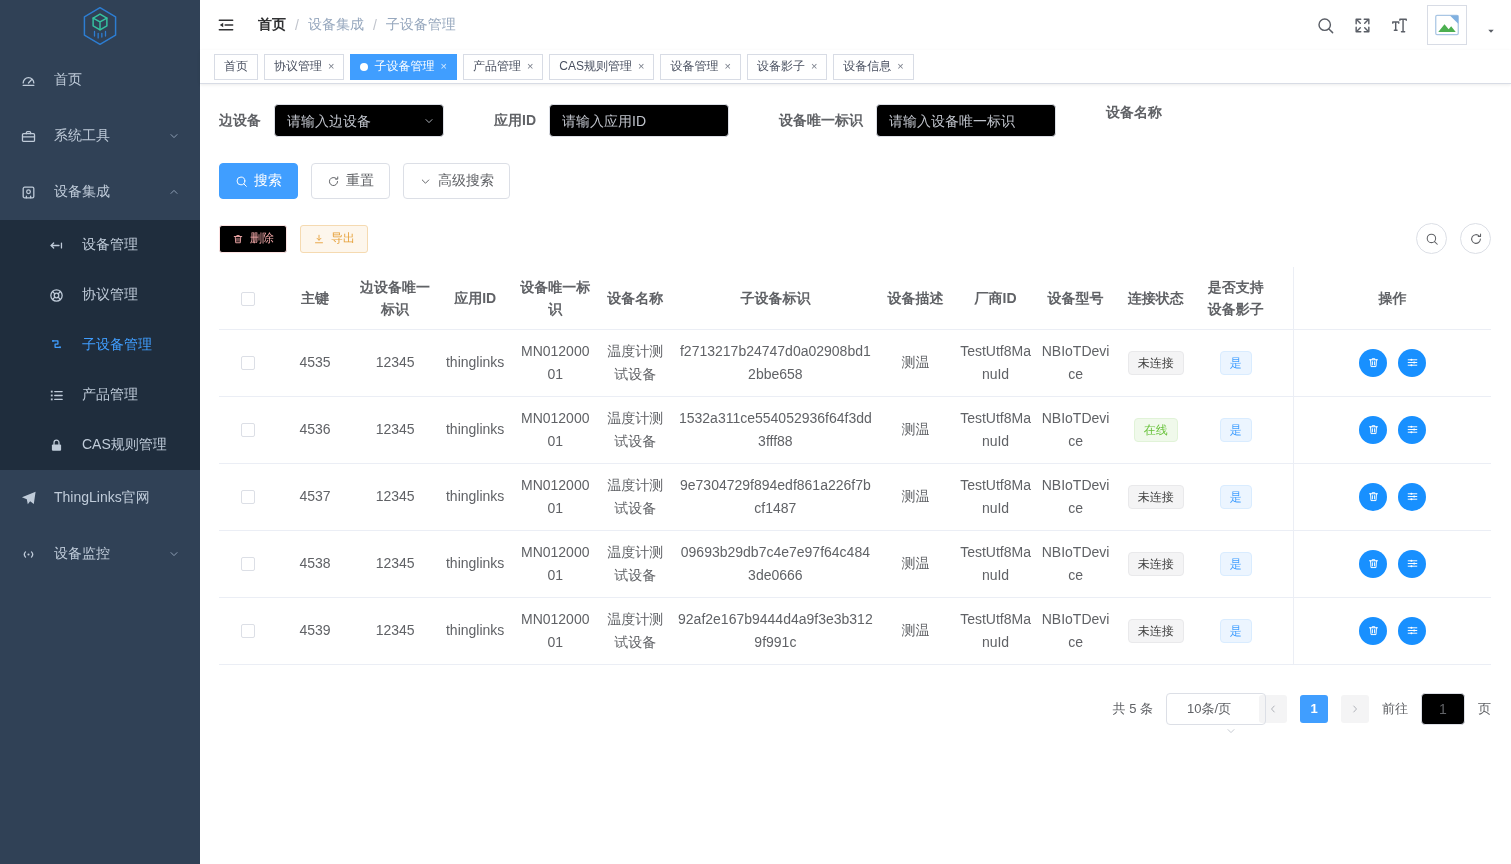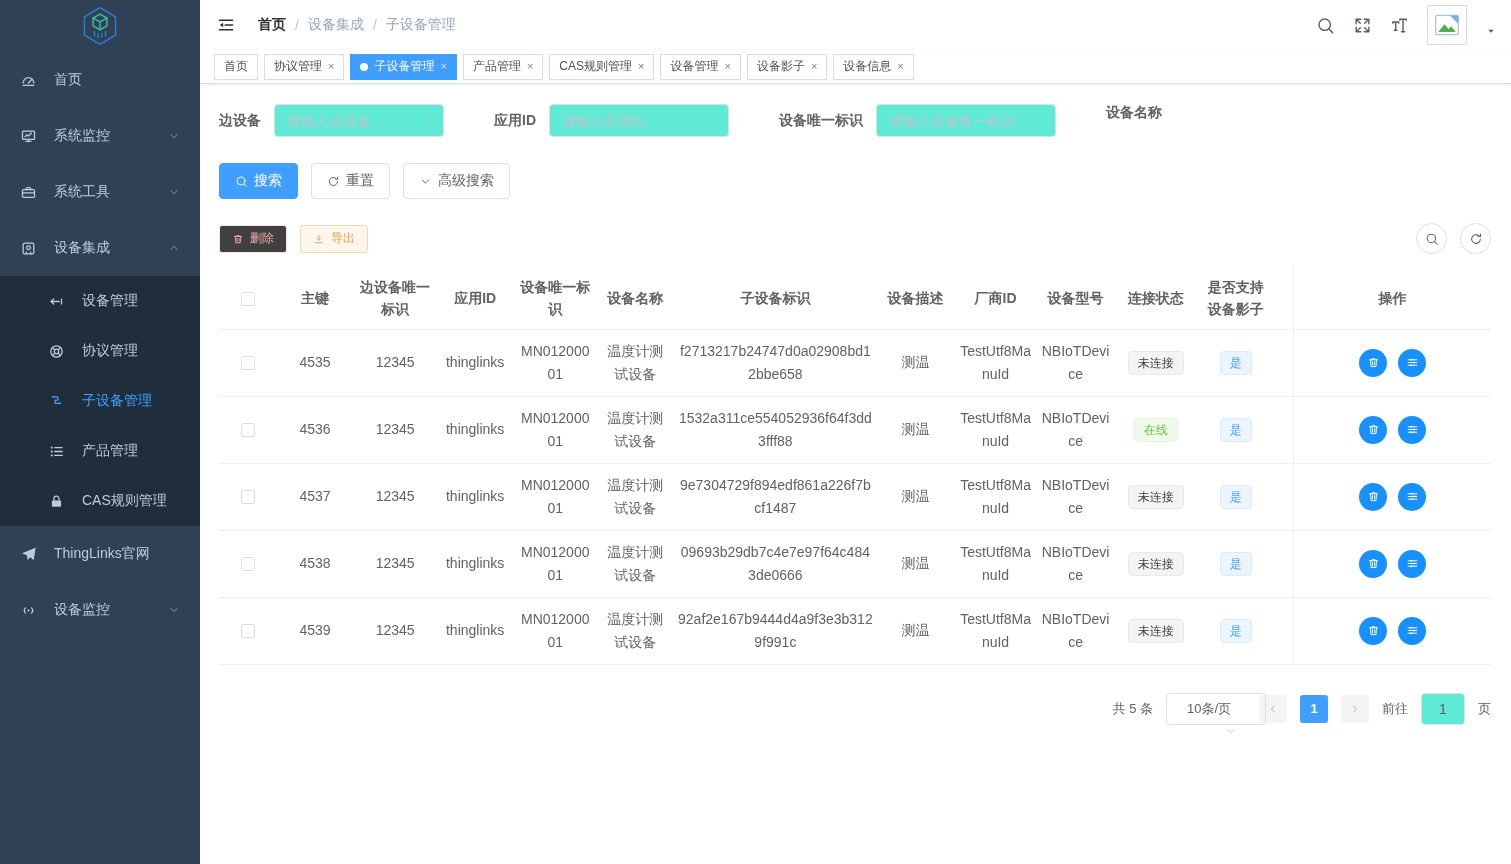--- a/index.html
+++ b/index.html
@@ -54,40 +54,40 @@
   .tag.active .dot { display:inline-block; }
   .tag .close { font-size:11px; line-height:1; opacity:.75; }
 
   
   .content { flex:1; overflow:auto; padding:20px 20px 0 19px; }
 
   .form-row { display:flex; align-items:flex-start; flex-wrap:wrap; }
   .form-group { display:flex; align-items:center; margin-right:50px; }
   .form-group:last-child { margin-right:0; }
   .form-label { font-weight:700; color:#606266; margin-right:13px; white-space:nowrap; }
-  .input { height:33px; border:1px solid #dcdfe6; border-radius:4px; background:#5eead4;
+  .input { height:33px; border:1px solid #dcdfe6; border-radius:4px; background:#000000;
     padding:0 12px; font-size:14px; color:#606266; font-family:inherit; outline:none; }
   .input::placeholder { color:#c0c4cc; }
   .select-wrap { position:relative; display:flex; align-items:center; }
   .select-arrow { position:absolute; right:9px; color:#c0c4cc; display:flex; }
   .select-arrow svg { width:12px; height:12px; }
   .w-select { width:170px; }
   .w-input { width:180px; }
 
   .btn-row { margin-top:26px; display:flex; gap:13px; }
   .btn { display:inline-flex; align-items:center; justify-content:center; gap:6px; border-radius:4px;
     font-size:14px; height:36px; padding:0 15px; cursor:pointer; border:1px solid #dcdfe6;
     background:#fff; color:#606266; font-family:inherit; }
   .btn svg { width:13px; height:13px; }
   .btn-primary { background:#409eff; border-color:#409eff; color:#fff; }
 
   .toolbar { margin-top:24px; display:flex; align-items:center; }
   .btn-sm { height:28px; padding:0 12px; font-size:12px; border-radius:3px; }
   .btn-sm svg { width:12px; height:12px; }
-  .btn-danger { background:#404040; border-color:#fde2e2; color:#f3a9a9; cursor:not-allowed; }
+  .btn-danger { background:#000000; border-color:#fde2e2; color:#f3a9a9; cursor:not-allowed; }
   .btn-warning { background:#fdf6ec; border-color:#f5dab1; color:#e6a23c; }
   .toolbar-right { margin-left:auto; display:flex; gap:13px; }
   .icon-circle { width:31px; height:31px; border-radius:50%; border:1px solid #dcdfe6; background:#fff;
     color:#606266; display:flex; align-items:center; justify-content:center; cursor:pointer; }
   .icon-circle svg { width:14px; height:14px; }
 
   
   .table-wrap { margin-top:13px; }
   table { width:100%; border-collapse:collapse; table-layout:fixed; font-size:14px; color:#606266; }
   thead th { font-weight:700; color:#606266; height:62px; padding:6px 4px; line-height:22px;
@@ -135,34 +135,20 @@
     <nav class="menu" id="sidebar-menu">
         <div class="menu-item">
           <span class="mi-icon">
             <svg viewBox="0 0 24 24" fill="none" stroke="currentColor" stroke-width="1.8" stroke-linecap="round" stroke-linejoin="round">
               <path d="M4.5 15.5a7.5 7.5 0 1 1 15 0"></path>
               <path d="M12 15.5l4.2-4.6"></path>
               <path d="M4.5 19h15"></path>
             </svg>
           </span>
           <span class="mi-label">首页</span>
-        </div>
-        <div class="menu-item">
-          <span class="mi-icon">
-            <svg viewBox="0 0 24 24" fill="none" stroke="currentColor" stroke-width="1.8" stroke-linecap="round" stroke-linejoin="round">
-              <rect x="3.5" y="4.5" width="17" height="11.5" rx="1"></rect>
-              <path d="M12 16v3M8.5 19h7M7 12.5l3-3 2 2 4-4.5"></path>
-            </svg>
-          </span>
-          <span class="mi-label">系统监控</span>
-          <span class="mi-arrow">
-            <svg viewBox="0 0 24 24" fill="none" stroke="currentColor" stroke-width="1.8" stroke-linecap="round" stroke-linejoin="round">
-              <path d="M6 9.2l6 6 6-6"></path>
-            </svg>
-          </span>
         </div>
         <div class="menu-item">
           <span class="mi-icon">
             <svg viewBox="0 0 24 24" fill="none" stroke="currentColor" stroke-width="1.8" stroke-linecap="round" stroke-linejoin="round">
               <rect x="3.5" y="8" width="17" height="11" rx="1.5"></rect>
               <path d="M9 8V6.5A1.5 1.5 0 0 1 10.5 5h3A1.5 1.5 0 0 1 15 6.5V8M3.5 12.5h17"></path>
             </svg>
           </span>
           <span class="mi-label">系统工具</span>
           <span class="mi-arrow">

